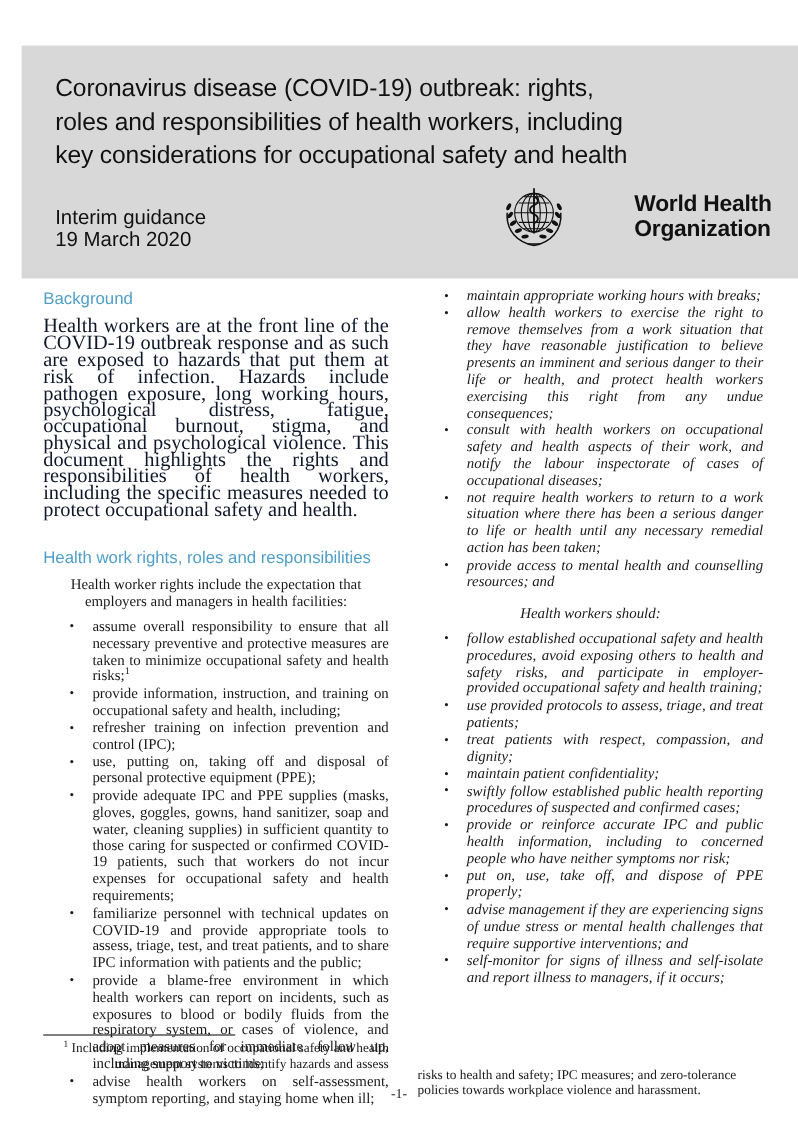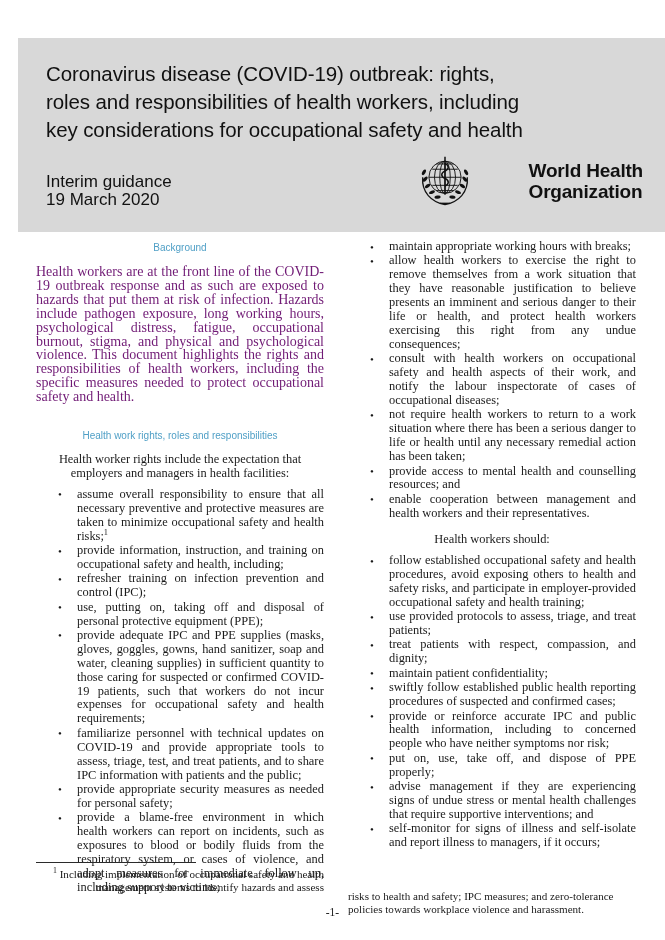--- a/index.html
+++ b/index.html
@@ -85,40 +85,39 @@
     top: 240px;
     width: 600px;
     height: 660px;
   }
   .col {
     position: absolute;
     top: 0;
     width: 288px;
   }
   .col-left  { left: 0px; }
-  .col-right { left: 312px; }
+  .col-right { left: 312px; font-style: italic; }
 
   h2.section-heading {
     font-family: "Liberation Sans", sans-serif;
-    font-size: 10px;
+    font-size: 14px;
     font-weight: 400;
     color: #4f9fc6;
     margin: 0 0 9px 0;
     line-height: 16px;
-    text-align: center;
   }
   .heading-spacer { height: 18px; }
 
   p.body-text {
     margin: 0 0 6px 0;
-    font-size: 14px;
+    font-size: 17px;
     line-height: 13.9px;
     text-align: justify;
     text-justify: inter-word;
-    color: #701a75;
+    color: #0f172a;
   }
   p.lead-in {
     margin: 0 0 7px 0;
     font-size: 12.4px;
     line-height: 13.9px;
     text-align: center;
     color: #1a1a1a;
   }
   ul.bullets {
     margin: 0;
@@ -278,34 +277,33 @@
 
       <p class="lead-in">Health worker rights include the expectation that employers and managers in health facilities:</p>
 
       <ul class="bullets">
         <li><span>assume overall responsibility to ensure that all necessary preventive and protective measures are taken to minimize occupational safety and health risks;</span><span class="fn-ref">1</span></li>
         <li><span>provide information, instruction, and training on occupational safety and health, including;</span></li>
         <li><span>refresher training on infection prevention and control (IPC);</span></li>
         <li><span>use, putting on, taking off and disposal of personal protective equipment (PPE);</span></li>
         <li><span>provide adequate IPC and PPE supplies (masks, gloves, goggles, gowns, hand sanitizer, soap and water, cleaning supplies) in sufficient quantity to those caring for suspected or confirmed COVID-19 patients, such that workers do not incur expenses for occupational safety and health requirements;</span></li>
         <li><span>familiarize personnel with technical updates on COVID-19 and provide appropriate tools to assess, triage, test, and treat patients, and to share IPC information with patients and the public;</span></li>
-        <li><span>provide appropriate security measures as needed for personal safety;</span></li>
         <li><span>provide a blame-free environment in which health workers can report on incidents, such as exposures to blood or bodily fluids from the respiratory system, or cases of violence, and adopt measures for immediate follow up, including support to victims;</span></li>
+        <li><span>advise health workers on self-assessment, symptom reporting, and staying home when ill;</span></li>
       </ul>
     </div>
 
     <div class="col col-right">
 
       <ul class="bullets">
         <li><span>maintain appropriate working hours with breaks;</span></li>
         <li><span>allow health workers to exercise the right to remove themselves from a work situation that they have reasonable justification to believe presents an imminent and serious danger to their life or health, and protect health workers exercising this right from any undue consequences;</span></li>
         <li><span>consult with health workers on occupational safety and health aspects of their work, and notify the labour inspectorate of cases of occupational diseases;</span></li>
         <li><span>not require health workers to return to a work situation where there has been a serious danger to life or health until any necessary remedial action has been taken;</span></li>
         <li><span>provide access to mental health and counselling resources; and</span></li>
-        <li><span>enable cooperation between management and health workers and their representatives.</span></li>
       </ul>
 
       <div class="block-gap"></div>
 
       <p class="lead-in">Health workers should:</p>
 
       <ul class="bullets">
         <li><span>follow established occupational safety and health procedures, avoid exposing others to health and safety risks, and participate in employer-provided occupational safety and health training;</span></li>
         <li><span>use provided protocols to assess, triage, and treat patients;</span></li>
         <li><span>treat patients with respect, compassion, and dignity;</span></li>

